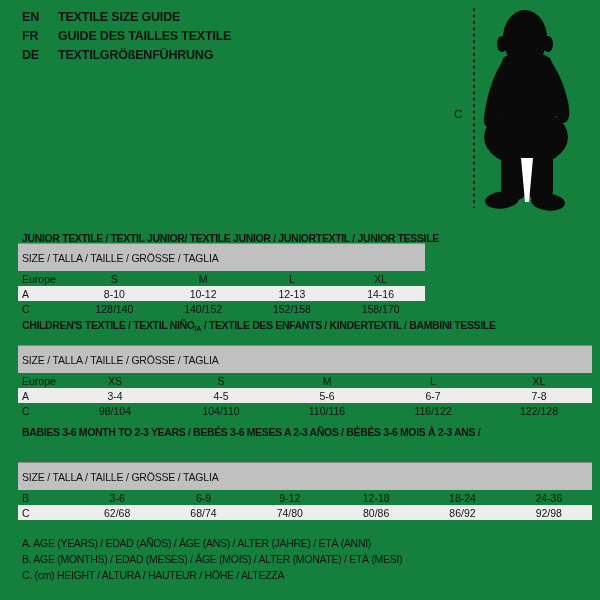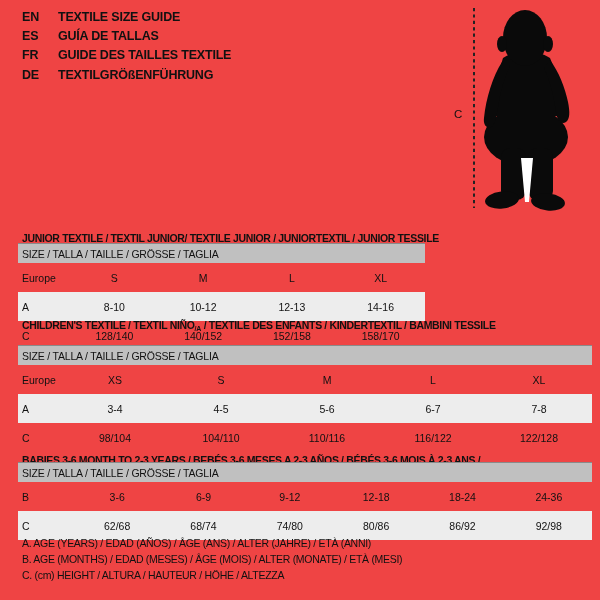--- a/index.html
+++ b/index.html
@@ -5,56 +5,55 @@
   :root{
     --bar-bg:#c0c0c0;
     --bar-top:#8a8a8a;
     --row-shaded:#ededed;
     --ink:#111111;
     --sil:#0a0a0a;
   }
   *{box-sizing:border-box;margin:0;padding:0;}
   html,body{width:600px;height:600px;}
   body{background:#ffffff;font-family:"Liberation Sans","DejaVu Sans",sans-serif;color:var(--ink);}
-  .page{position:relative;width:600px;height:600px;background:#ef4444;overflow:hidden;}
+  .page{position:relative;width:600px;height:600px;background:#15803d;overflow:hidden;}
 
   
   .lang-block{position:absolute;left:22px;top:8px;font-weight:bold;font-size:12.5px;line-height:19.2px;letter-spacing:-0.2px;}
   .lang-row{white-space:nowrap;}
   .lang-code{display:inline-block;width:36px;}
 
   
   .figure{position:absolute;left:430px;top:0;width:170px;height:230px;}
   .figure svg{display:block;width:170px;height:230px;}
   .figure-label{position:absolute;left:24px;top:108px;font-size:11.5px;font-weight:normal;}
 
   
   .tbl-title{position:absolute;left:22px;font-weight:bold;font-size:10.5px;letter-spacing:-0.35px;white-space:nowrap;}
   .tbl-title .sub{font-size:7px;vertical-align:-2px;letter-spacing:-0.2px;}
-  .two-line{line-height:14.5px;margin-top:28px;}
+  .two-line{line-height:14.5px;}
 
   
   .tbl{position:absolute;left:18px;font-size:10.5px;}
-  .bar{height:20px;background:var(--bar-bg);border-top:1px solid var(--bar-top);display:flex;align-items:center;padding-left:4px;letter-spacing:-0.2px;}
-  .trow{display:grid;height:29px;align-items:center;}
+  .bar{height:28px;background:var(--bar-bg);border-top:1px solid var(--bar-top);display:flex;align-items:center;padding-left:4px;letter-spacing:-0.2px;}
+  .trow{display:grid;height:15px;align-items:center;}
   .trow.shaded{background:var(--row-shaded);}
   .cell{text-align:center;white-space:nowrap;}
   .cell.lbl{text-align:left;padding-left:4px;}
 
   
   .footnotes{position:absolute;left:22px;top:536px;font-weight:normal;font-size:10.5px;line-height:15.8px;letter-spacing:-0.3px;white-space:nowrap;}
 </style>
 </head>
 <body>
 
 <div class="page">
 
   <div class="lang-block">
     <div class="lang-row"><span class="lang-code">EN</span><span>TEXTILE SIZE GUIDE</span></div>
-    <div class="lang-row"><span class="lang-code">ES</span><span>GUÍA DE TALLAS</span></div>
     <div class="lang-row"><span class="lang-code">FR</span><span>GUIDE DES TAILLES TEXTILE</span></div>
     <div class="lang-row"><span class="lang-code">DE</span><span>TEXTILGRÖßENFÜHRUNG</span></div>
   </div>
 
   <div class="figure">
     <svg viewBox="0 0 170 230">
       <line x1="44" y1="8" x2="44" y2="208" stroke="#222" stroke-width="2" stroke-dasharray="3.2,3.2"></line>
       <g fill="#0a0a0a">
         <ellipse cx="96" cy="137" rx="42" ry="29"></ellipse>
         <path d="M73,58 C66,80 64,100 66,116 L128,116 C130,98 128,76 120,58 C106,49 86,49 73,58 Z"></path>

